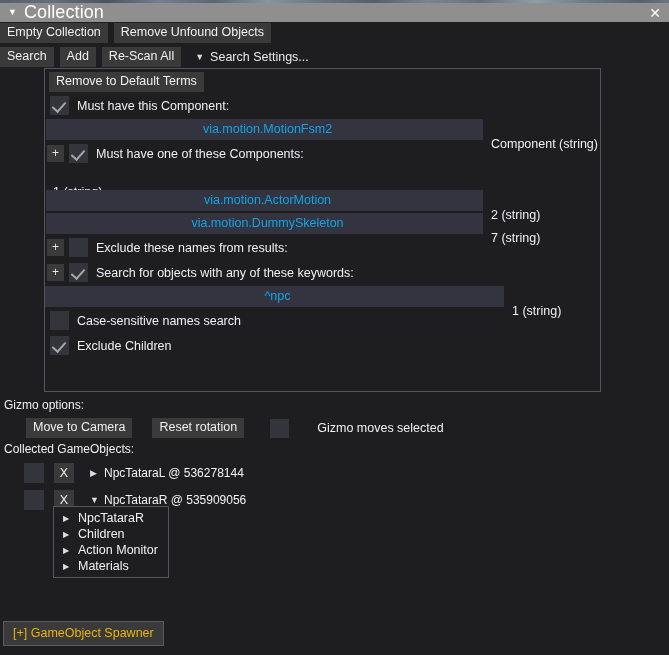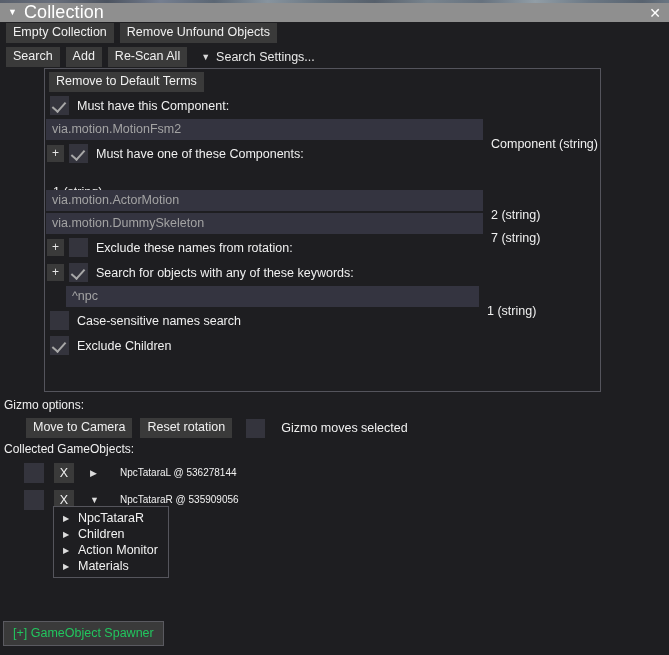--- a/index.html
+++ b/index.html
@@ -72,21 +72,21 @@
     padding: 0 2px;
   }
 
   
   .toolbar {
     position: absolute;
     left: 0;
     display: flex;
     align-items: center;
     gap: 6px;
-    padding-left: 6px;
+    padding-left: 0;
   }
   .row1 { top: 23px; }
   .row2 { top: 47px; }
 
   .btn {
     background: #3a3a3a;
     color: #f0f0f0;
     border: none;
     font-family: "Liberation Sans", sans-serif;
     font-size: 12.5px;
@@ -186,32 +186,33 @@
 
   
   .field-row {
     display: flex;
     align-items: center;
     height: 22px;
     margin-bottom: 1px;
   }
   .field {
     background: #343440;
-    color: #a3a3a3;
+    color: #0ea5e9;
     border: none;
     outline: none;
     height: 21px;
     font-family: "Liberation Sans", sans-serif;
     font-size: 12.5px;
     padding: 0 0 0 6px;
     box-sizing: border-box;
     flex: 0 0 auto;
+    text-align: center;
   }
   .field-main { width: 437px; margin-left: 1px; }
-  .field-indent { width: 413px; margin-left: 21px; }
+  .field-indent { width: 459px; }
   .field-tag {
     margin-left: 8px;
     font-size: 12.5px;
     color: #f0f0f0;
     white-space: nowrap;
     margin-top: 29px;
   }
 
   
   .section-label {
@@ -220,21 +221,21 @@
     font-size: 12px;
     color: #f0f0f0;
   }
   .gizmo-label { top: 398px; }
   .gizmo-row {
     position: absolute;
     left: 26px;
     top: 418px;
     display: flex;
     align-items: center;
-    gap: 8px;
+    gap: 20px;
   }
   .gizmo-row .cb { margin-left: 6px; }
   .collected-label { top: 442px; }
 
   .obj-list {
     position: absolute;
     left: 0;
     top: 459px;
     width: 669px;
   }
@@ -263,22 +264,22 @@
   }
   .obj-tri {
     margin-left: 16px;
     font-size: 9px;
     color: #dcdcdc;
     width: 10px;
     flex: 0 0 auto;
     cursor: pointer;
   }
   .obj-name {
-    margin-left: 20px;
-    font-size: 10px;
+    margin-left: 4px;
+    font-size: 12px;
     color: #f2f2f2;
     white-space: nowrap;
   }
 
   
   .tree-panel {
     position: absolute;
     left: 53px;
     top: 506px;
     width: 116px;
@@ -307,21 +308,21 @@
     white-space: nowrap;
   }
 
   
   .spawner {
     position: absolute;
     left: 3px;
     top: 621px;
     background: #3a3a3a;
     border: 1px solid #5a5a60;
-    color: #22c55e;
+    color: #eab308;
     font-family: "Liberation Sans", sans-serif;
     font-size: 12.5px;
     padding: 4px 9px 5px 9px;
     cursor: pointer;
     white-space: nowrap;
   }
 </style>
 </head>
 <body>
 
@@ -379,21 +380,21 @@
       <span class="field-tag">2 (string)</span>
     </div>
     <div class="field-row">
       <input class="field field-main" type="text" value="via.motion.DummySkeleton" style="">
       <span class="field-tag">7 (string)</span>
     </div>
 
     <div class="opt-row">
       <span class="plusbtn">+</span>
       <span class="cb"></span>
-      <span class="cb-label">Exclude these names from rotation:</span>
+      <span class="cb-label">Exclude these names from results:</span>
     </div>
 
     <div class="opt-row">
       <span class="plusbtn">+</span>
       <span class="cb checked"></span>
       <span class="cb-label">Search for objects with any of these keywords:</span>
     </div>
     <div class="field-row">
       <input class="field field-indent" type="text" value="^npc" style="">
       <span class="field-tag">1 (string)</span>

